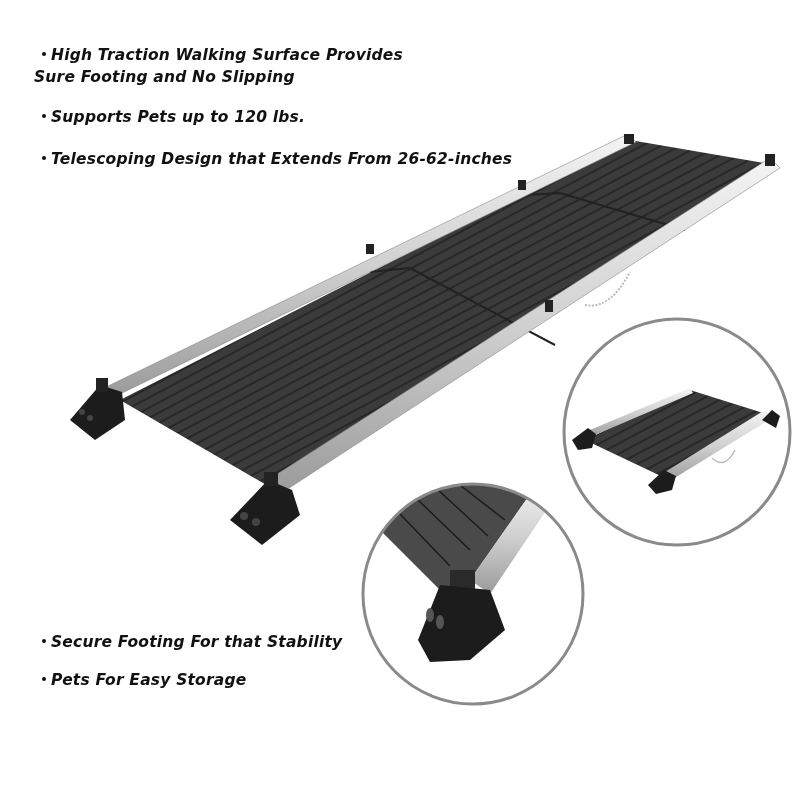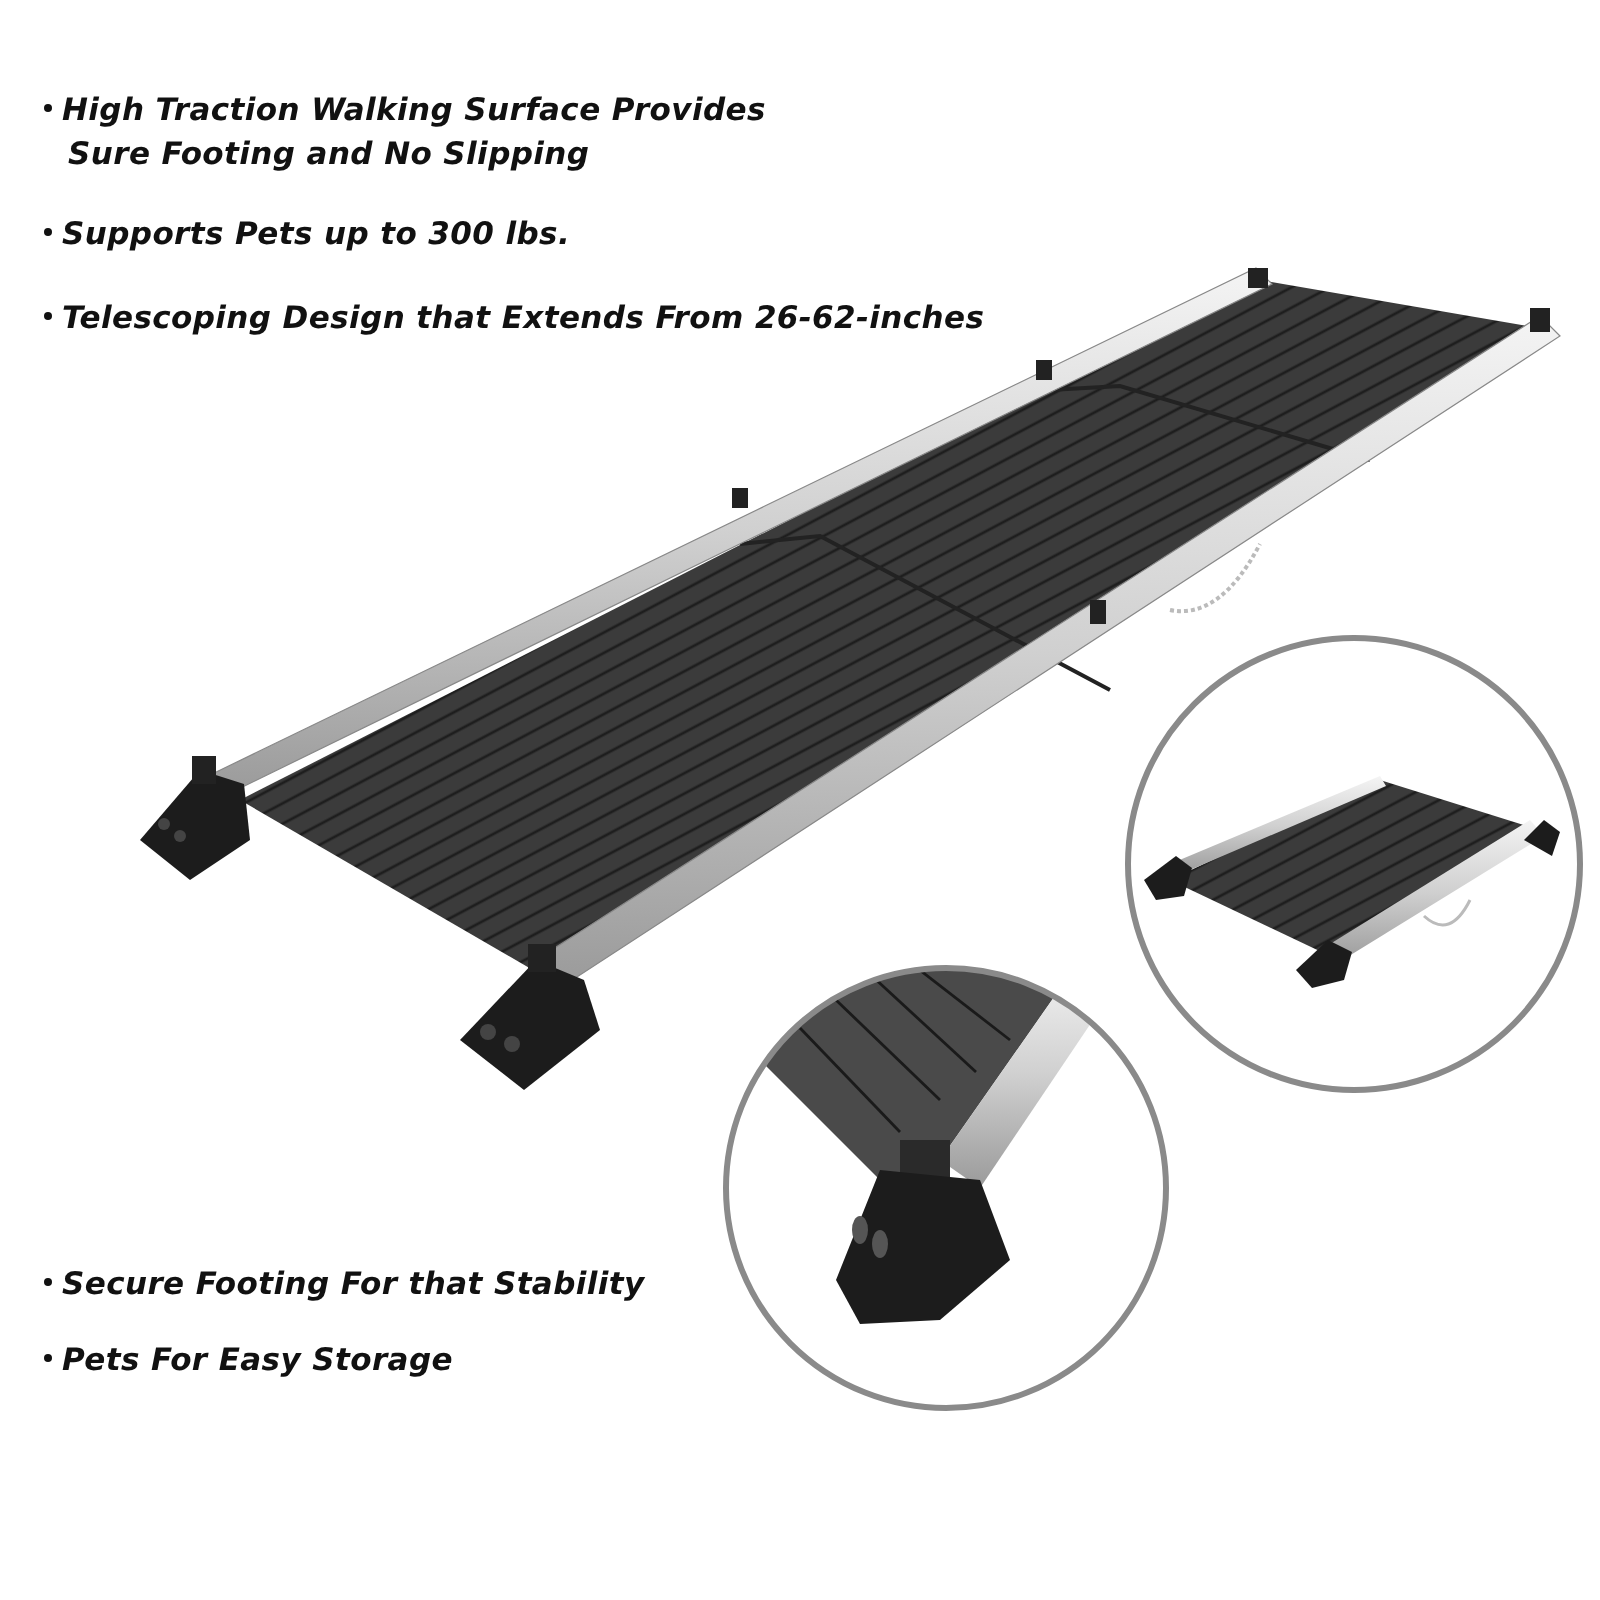--- a/index.html
+++ b/index.html
@@ -1,17 +1,17 @@
 <!DOCTYPE html>
 <html><head>
 <meta charset="utf-8">
 <style>
   html,body{margin:0;padding:0;background:#fff;}
   #stage{position:relative;width:800px;height:800px;overflow:hidden;background:#ffffff;font-family:"DejaVu Sans",sans-serif;}
-  .bullet{position:absolute;left:22px;font-style:italic;font-weight:bold;font-size:15.5px;color:#111;letter-spacing:0.2px;line-height:21px;white-space:nowrap;}
+  .bullet{position:absolute;left:42px;font-style:italic;font-weight:bold;font-size:15.5px;color:#111;letter-spacing:0.2px;line-height:21px;white-space:nowrap;}
   .bullet .dot{display:inline-block;width:4px;height:4px;border-radius:50%;background:#111;margin-right:5px;vertical-align:middle;position:relative;top:-2px;}
   .line2{position:absolute;left:34px;font-style:italic;font-weight:bold;font-size:15.5px;color:#111;letter-spacing:0.2px;white-space:nowrap;}
   svg{position:absolute;left:0;top:0;}
 </style>
 </head>
 <body>
 
 <div id="stage">
 
   <svg width="800" height="800" viewBox="0 0 800 800">
@@ -94,21 +94,21 @@
       <circle cx="473" cy="594" r="110" fill="none" stroke="#8a8a8a" stroke-width="3"></circle>
     </g>
   </svg>
 
   <div class="bullet" style="top:45px;">
     <span class="dot"></span><span>High Traction Walking Surface Provides</span>
   </div>
   <div class="line2" style="top:68px;">Sure Footing and No Slipping</div>
 
   <div class="bullet" style="top:107px;">
-    <span class="dot"></span><span>Supports Pets up to 300 lbs.</span>
+    <span class="dot"></span><span>Supports Pets up to 120 lbs.</span>
   </div>
 
   <div class="bullet" style="top:149px;">
     <span class="dot"></span><span>Telescoping Design that Extends From 26-62-inches</span>
   </div>
 
   <div class="bullet" style="top:632px;">
     <span class="dot"></span><span>Secure Footing For that Stability</span>
   </div>
   <div class="bullet" style="top:670px;">

